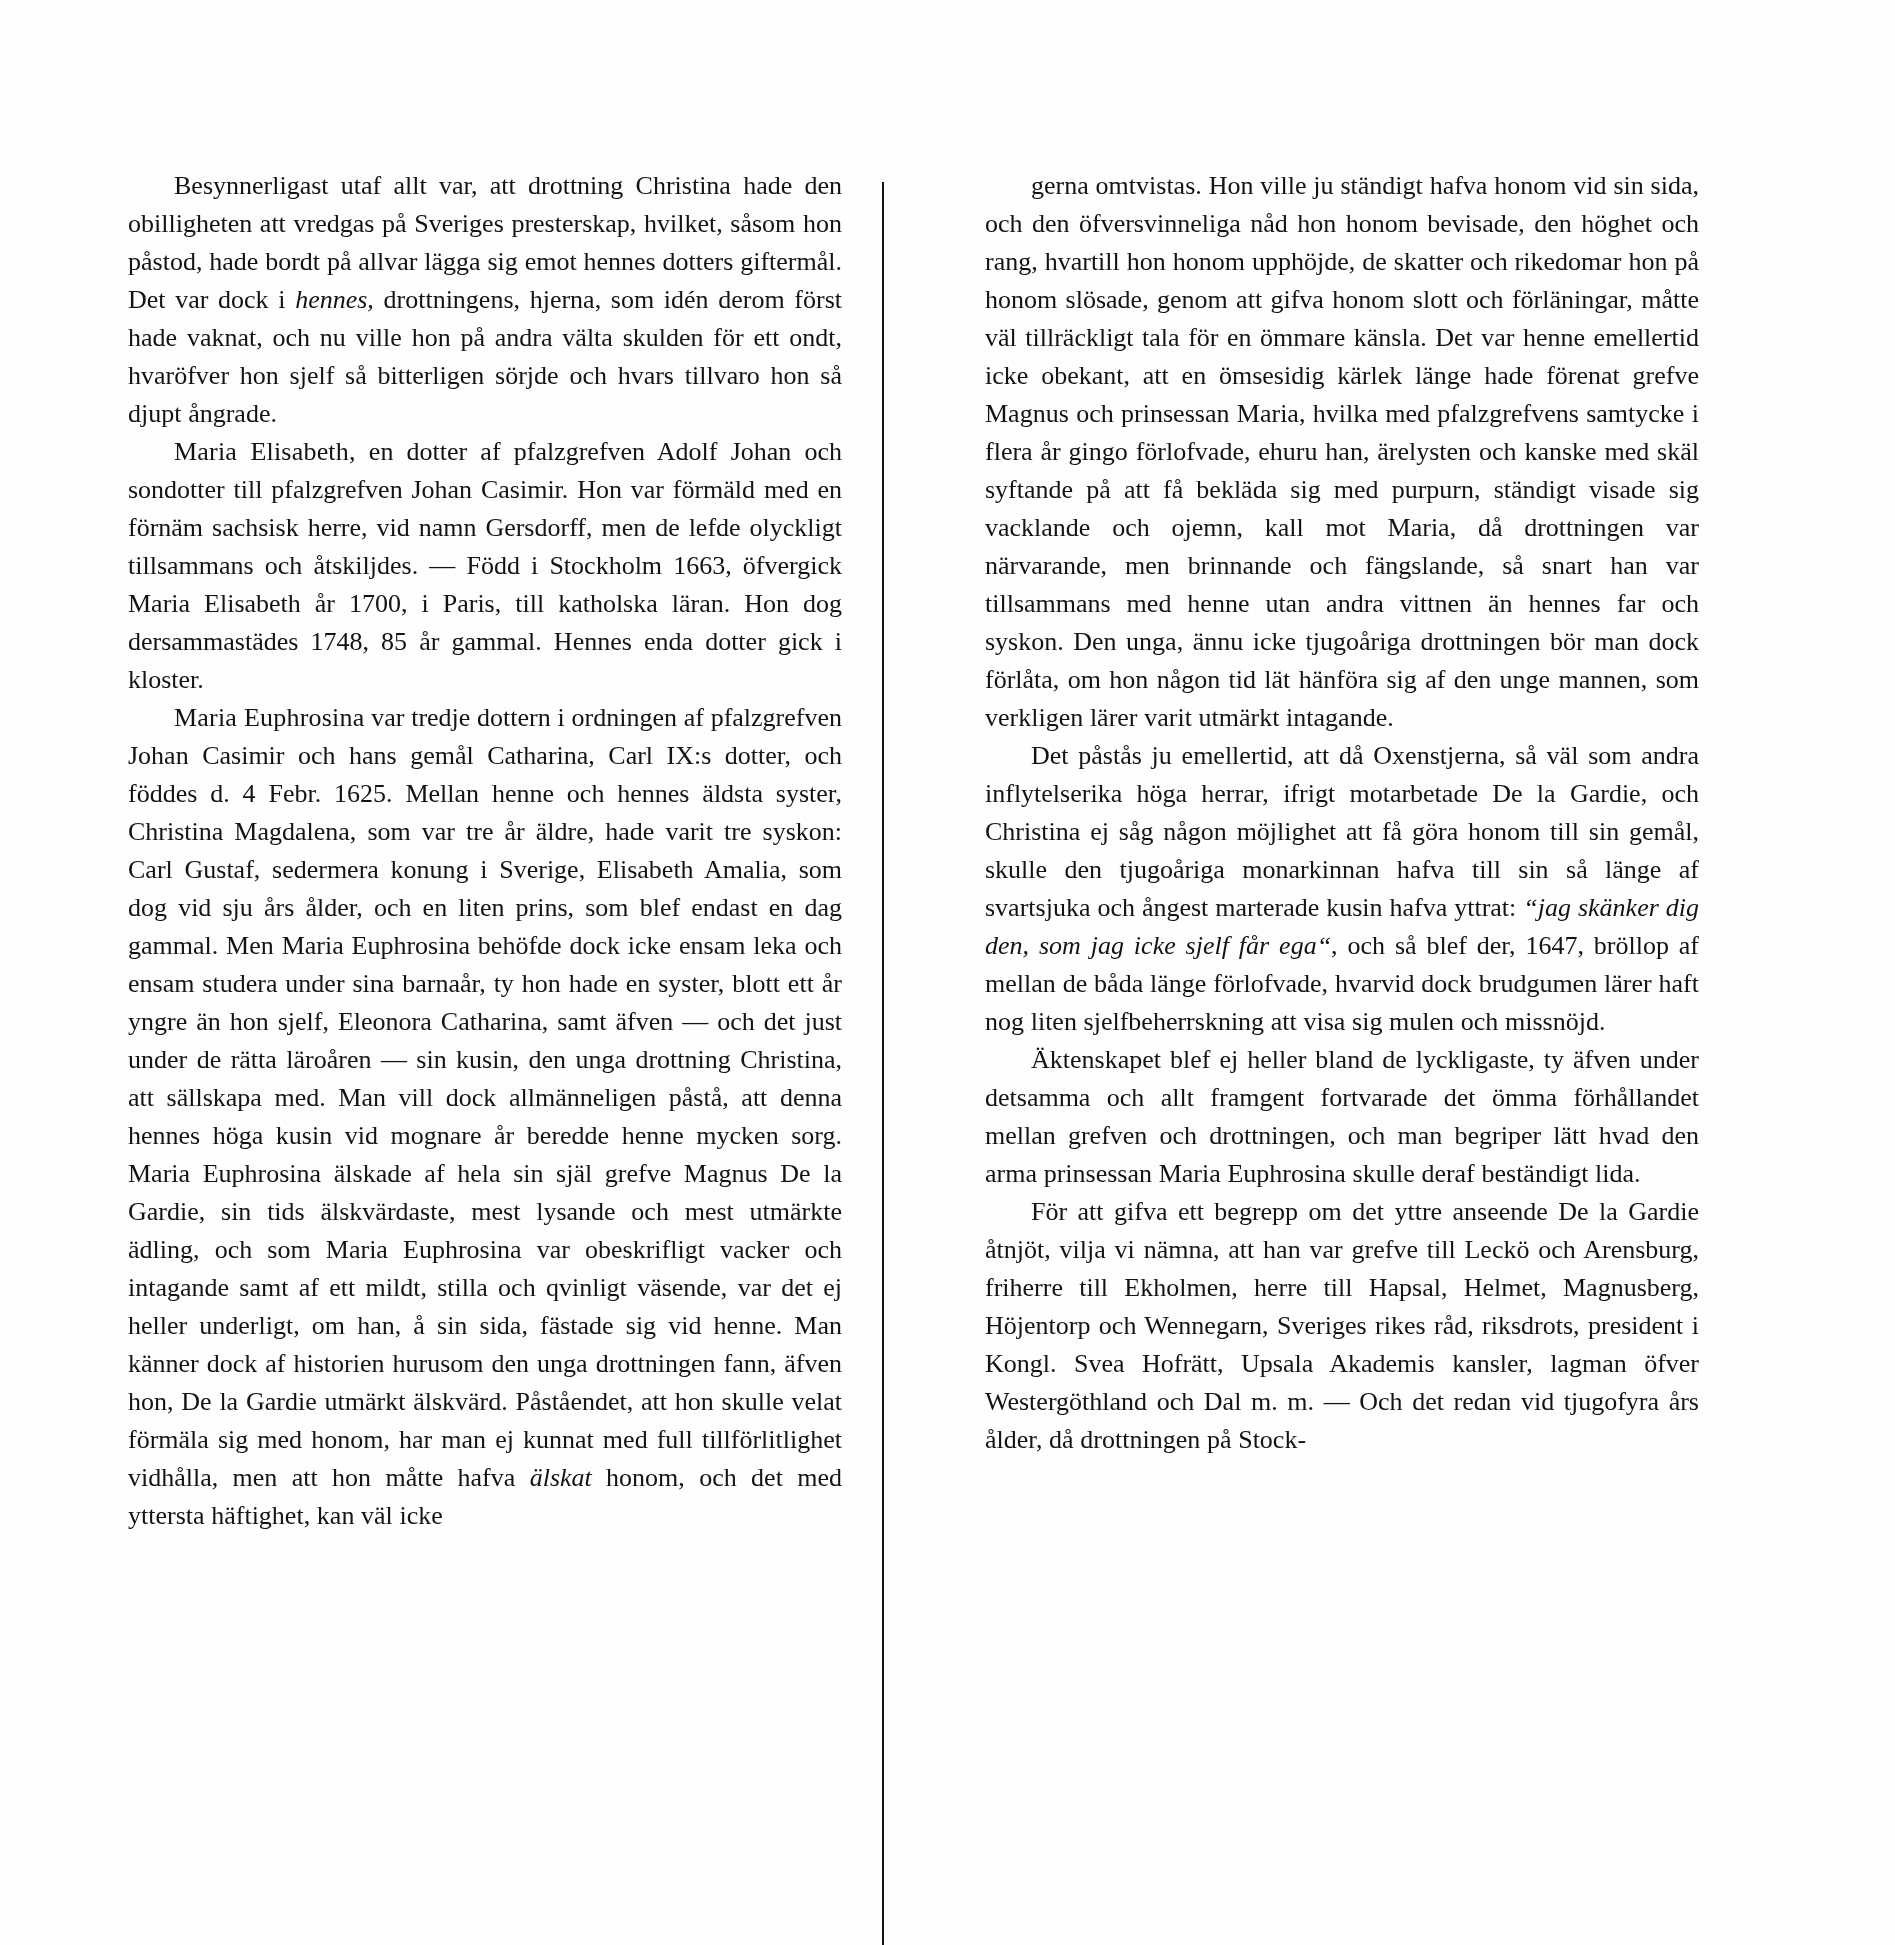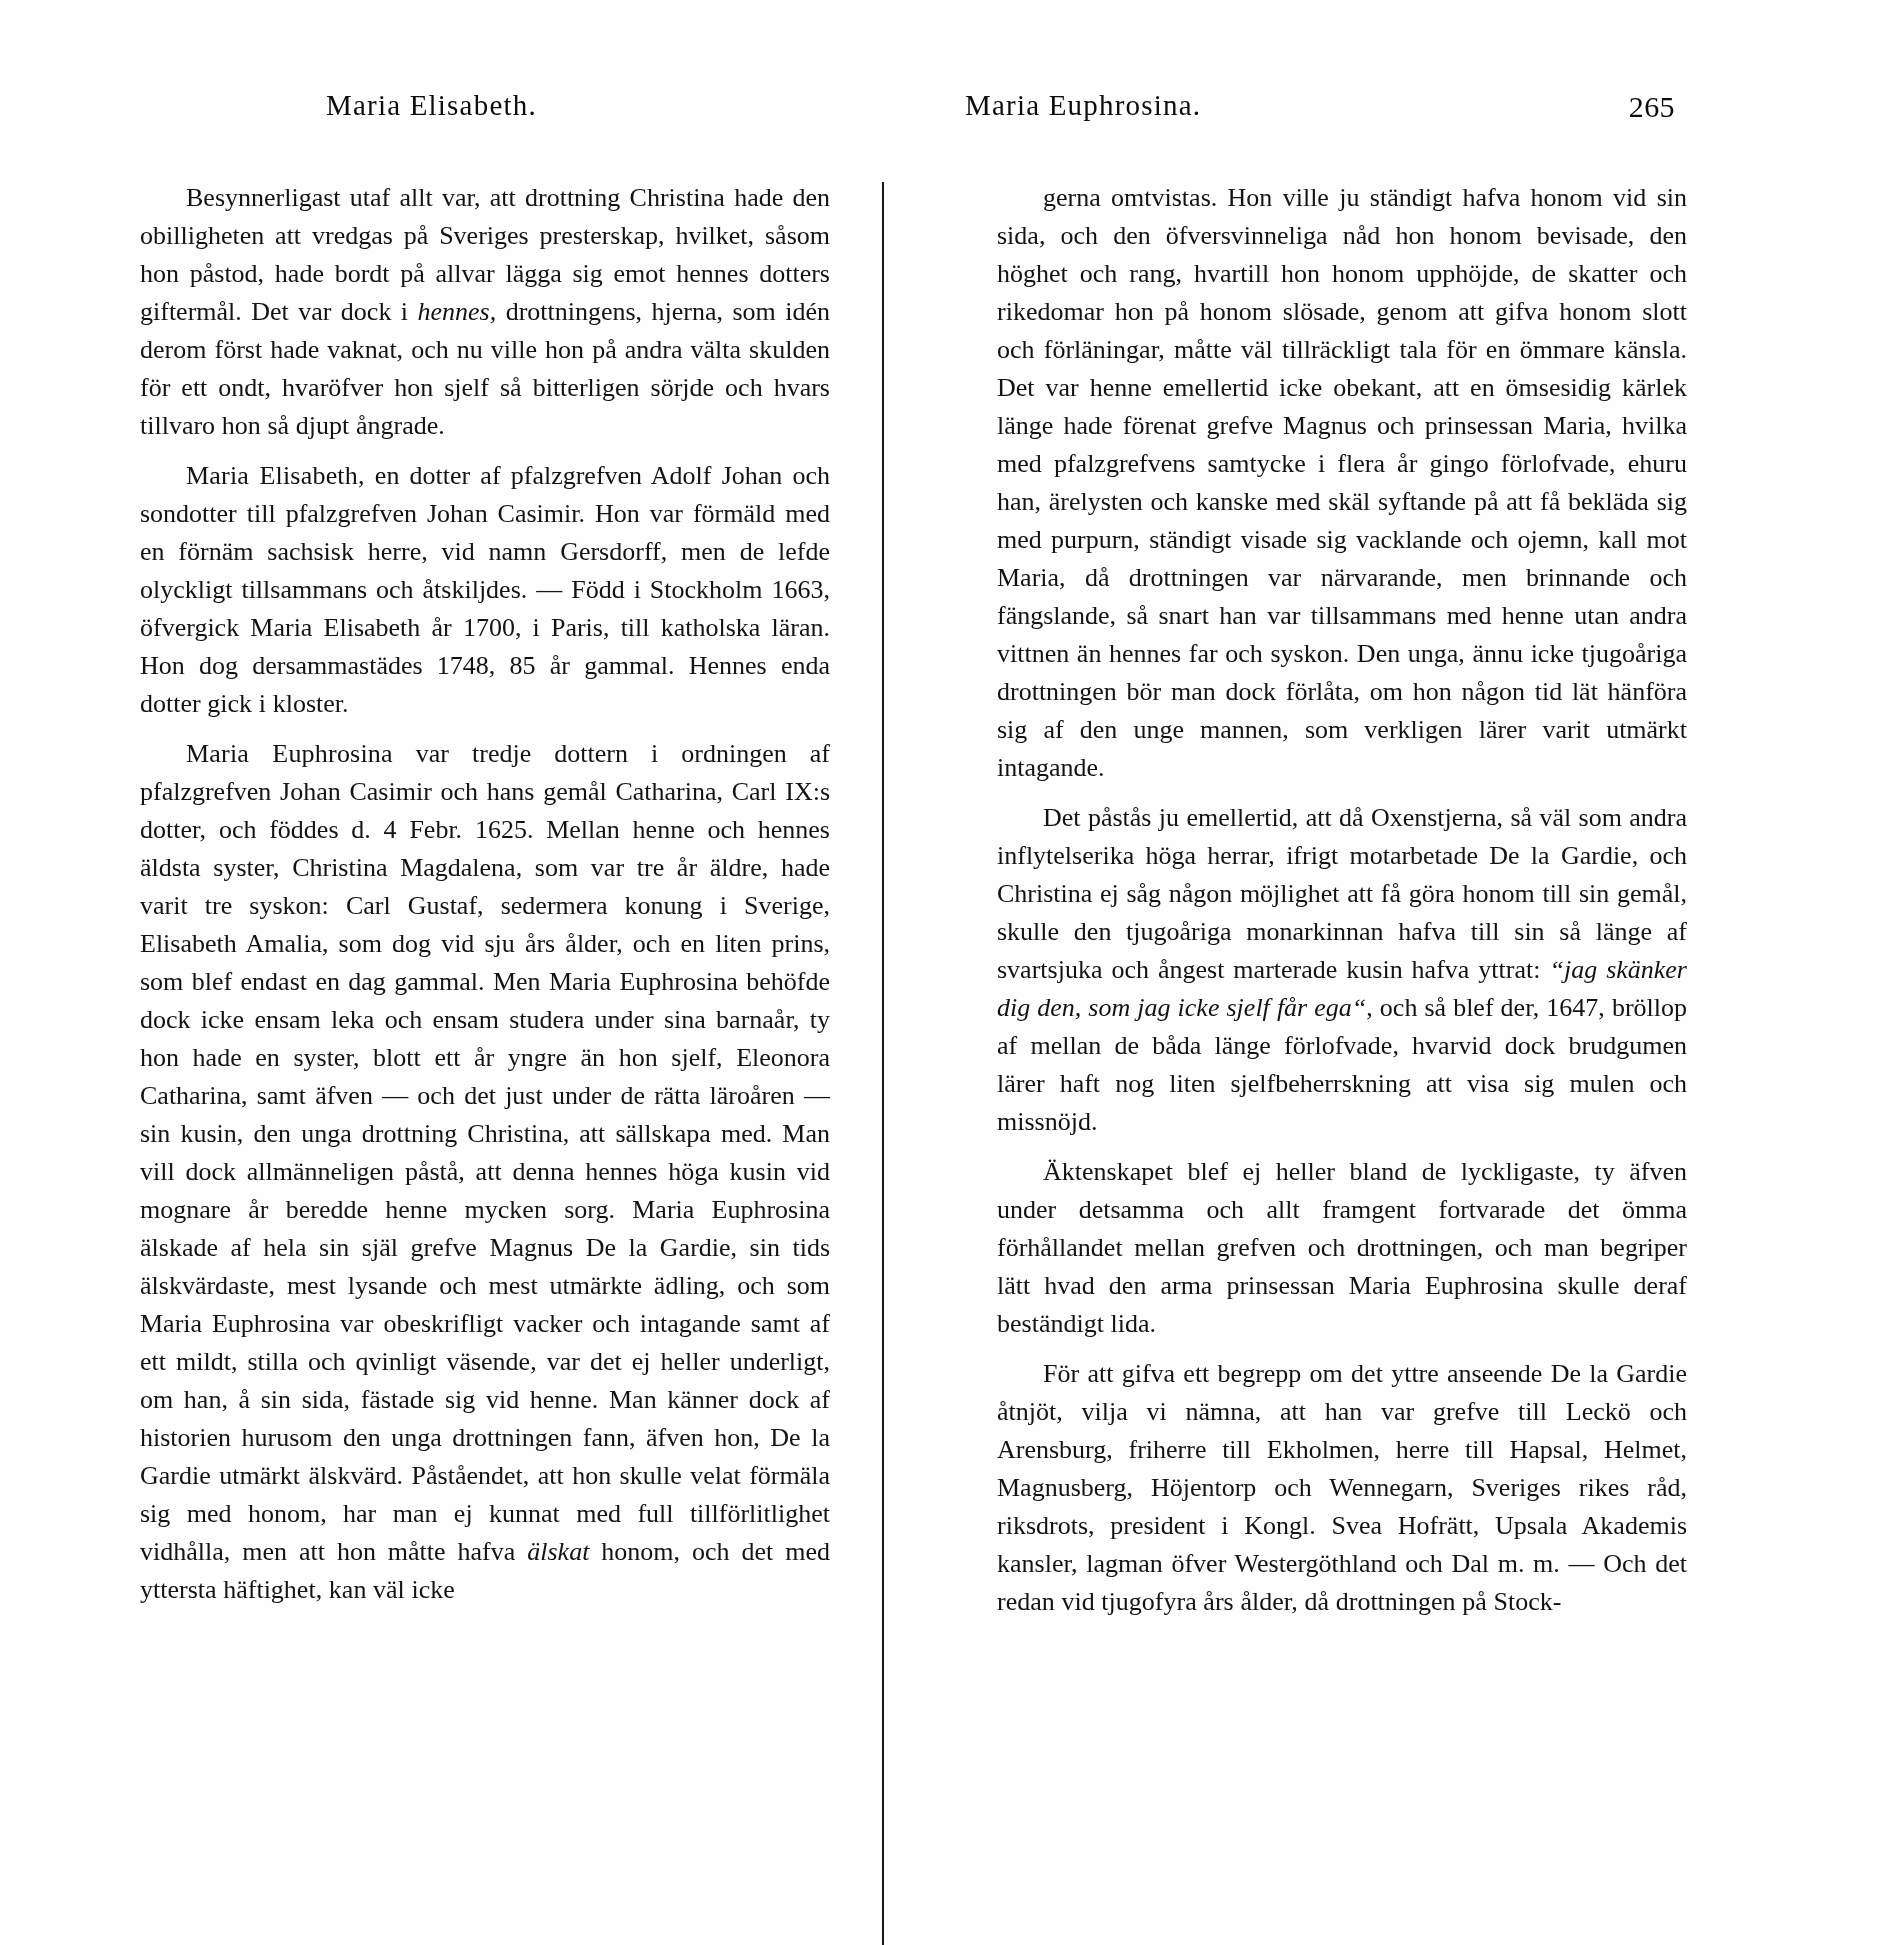--- a/index.html
+++ b/index.html
@@ -59,21 +59,21 @@
     text-align: justify;
     text-justify: inter-word;
     -webkit-hyphens: none;
     hyphens: none;
     word-spacing: 0.2px;
   }
   #col-left  { left: 0px; }
   #col-right { left: 857px; }
 
   .col p {
-    margin: 12px;
+    margin: 0;
     text-indent: 46px;
   }
 
   .bold   { font-weight: normal; letter-spacing: 0.2px; }
   .ital   { font-style: italic; }
 
   
   #col-rule {
     position: absolute;
     left: 882px;
@@ -81,25 +81,20 @@
     width: 2.3px;
     height: 1868px;
     background: #161616;
   }
 </style>
 </head>
 <body>
 
 <div id="page">
 
-  <div id="runninghead">
-    <div class="rh-item" id="rh-left">Maria Elisabeth.</div>
-    <div class="rh-item" id="rh-center">Maria Euphrosina.</div>
-    <div class="rh-item" id="rh-right">265</div>
-  </div>
 
   <div id="columns">
     <div class="col" id="col-left">
         <p><span>Besynnerligast utaf allt var, att drottning Christina hade den obilligheten att vredgas på Sveriges presterskap, hvilket, såsom hon påstod, hade bordt på allvar lägga sig emot hennes dotters giftermål. Det var dock i </span><span class="ital">hennes,</span><span> drottningens, hjerna, som idén derom först hade vaknat, och nu ville hon på andra välta skulden för ett ondt, hvaröfver hon sjelf så bitterligen sörjde och hvars tillvaro hon så djupt ångrade.</span></p>
         <p><span class="bold">Maria Elisabeth,</span><span> en dotter af pfalzgrefven Adolf Johan och sondotter till pfalzgrefven Johan Casimir. Hon var förmäld med en förnäm sachsisk herre, vid namn Gersdorff, men de lefde olyckligt tillsammans och åtskiljdes. — Född i Stockholm 1663, öfvergick Maria Elisabeth år 1700, i Paris, till katholska läran. Hon dog dersammastädes 1748, 85 år gammal. Hennes enda dotter gick i kloster.</span></p>
         <p><span class="bold">Maria Euphrosina</span><span> var tredje dottern i ordningen af pfalzgrefven Johan Casimir och hans gemål Catharina, Carl IX:s dotter, och föddes d. 4 Febr. 1625. Mellan henne och hennes äldsta syster, Christina Magdalena, som var tre år äldre, hade varit tre syskon: Carl Gustaf, sedermera konung i Sverige, Elisabeth Amalia, som dog vid sju års ålder, och en liten prins, som blef endast en dag gammal. Men Maria Euphrosina behöfde dock icke ensam leka och ensam studera under sina barnaår, ty hon hade en syster, blott ett år yngre än hon sjelf, Eleonora Catharina, samt äfven — och det just under de rätta läroåren — sin kusin, den unga drottning Christina, att sällskapa med. Man vill dock allmänneligen påstå, att denna hennes höga kusin vid mognare år beredde henne mycken sorg. Maria Euphrosina älskade af hela sin själ grefve Magnus De la Gardie, sin tids älskvärdaste, mest lysande och mest utmärkte ädling, och som Maria Euphrosina var obeskrifligt vacker och intagande samt af ett mildt, stilla och qvinligt väsende, var det ej heller underligt, om han, å sin sida, fästade sig vid henne. Man känner dock af historien hurusom den unga drottningen fann, äfven hon, De la Gardie utmärkt älskvärd. Påståendet, att hon skulle velat förmäla sig med honom, har man ej kunnat med full tillförlitlighet vidhålla, men att hon måtte hafva </span><span class="ital">älskat</span><span> honom, och det med yttersta häftighet, kan väl icke</span></p>
       </div>
     <div class="col" id="col-right">
         <p><span>gerna omtvistas. Hon ville ju ständigt hafva honom vid sin sida, och den öfversvinneliga nåd hon honom bevisade, den höghet och rang, hvartill hon honom upphöjde, de skatter och rikedomar hon på honom slösade, genom att gifva honom slott och förläningar, måtte väl tillräckligt tala för en ömmare känsla. Det var henne emellertid icke obekant, att en ömsesidig kärlek länge hade förenat grefve Magnus och prinsessan Maria, hvilka med pfalzgrefvens samtycke i flera år gingo förlofvade, ehuru han, ärelysten och kanske med skäl syftande på att få bekläda sig med purpurn, ständigt visade sig vacklande och ojemn, kall mot Maria, då drottningen var närvarande, men brinnande och fängslande, så snart han var tillsammans med henne utan andra vittnen än hennes far och syskon. Den unga, ännu icke tjugoåriga drottningen bör man dock förlåta, om hon någon tid lät hänföra sig af den unge mannen, som verkligen lärer varit utmärkt intagande.</span></p>
         <p><span>Det påstås ju emellertid, att då Oxenstjerna, så väl som andra inflytelserika höga herrar, ifrigt motarbetade De la Gardie, och Christina ej såg någon möjlighet att få göra honom till sin gemål, skulle den tjugoåriga monarkinnan hafva till sin så länge af svartsjuka och ångest marterade kusin hafva yttrat: </span><span class="ital">“jag skänker dig den, som jag icke sjelf får ega“</span><span>, och så blef der, 1647, bröllop af mellan de båda länge förlofvade, hvarvid dock brudgumen lärer haft nog liten sjelfbeherrskning att visa sig mulen och missnöjd.</span></p>

